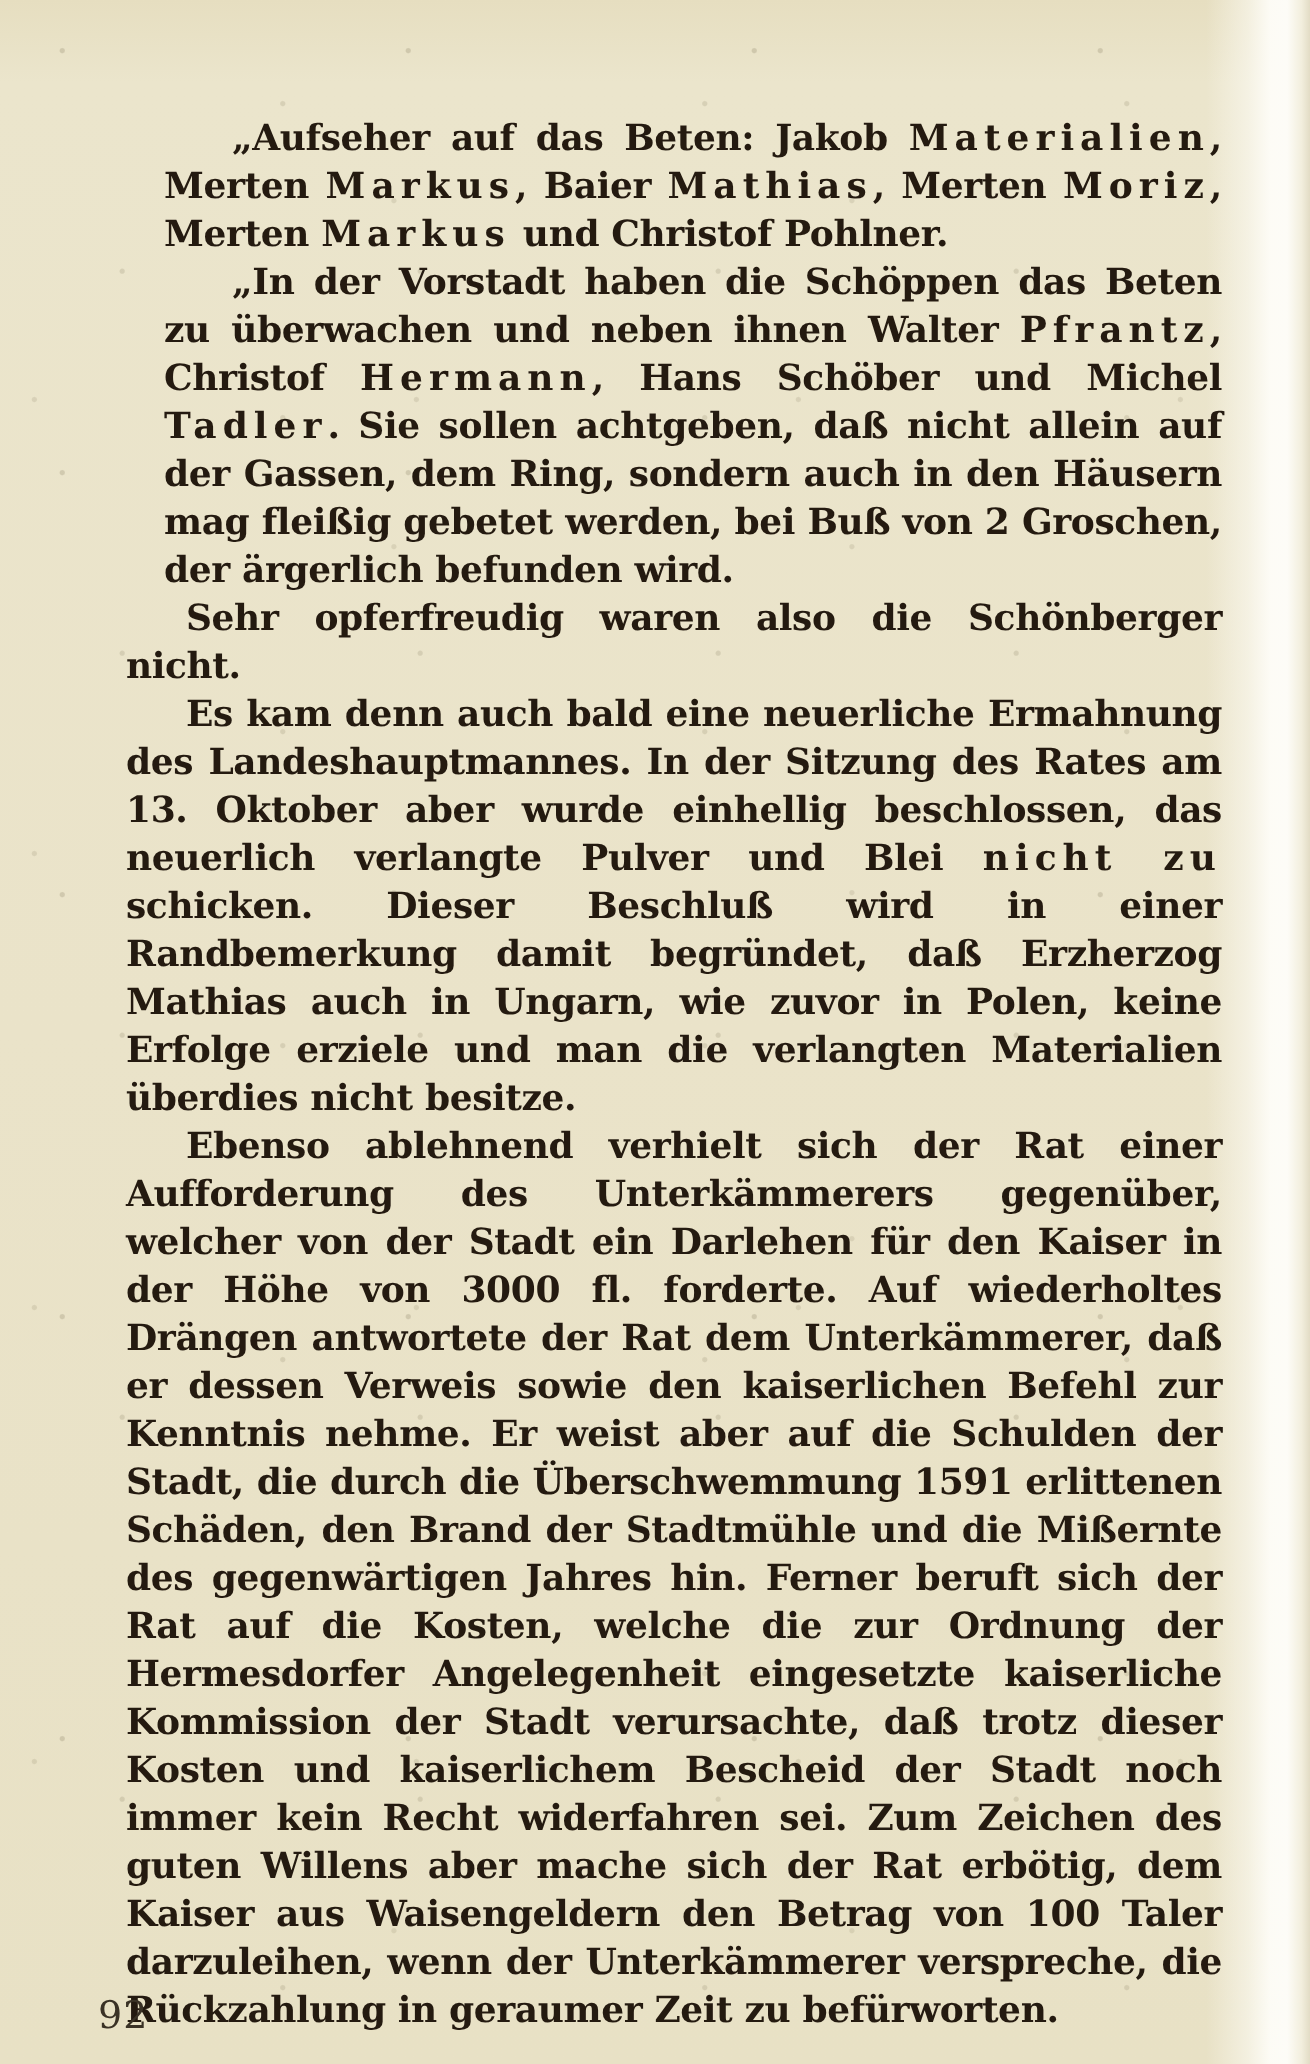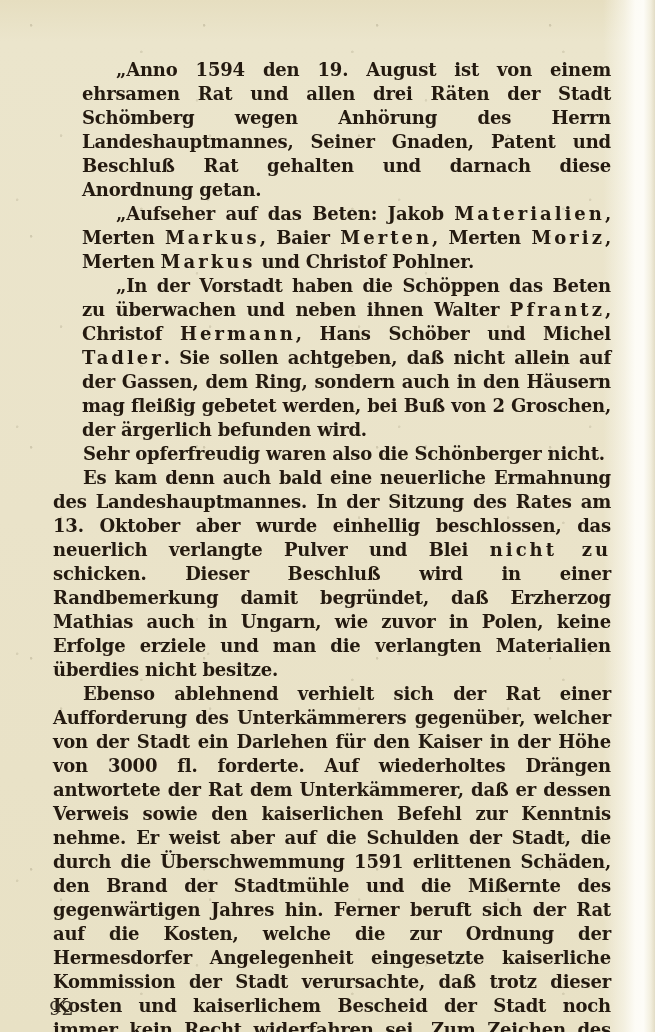--- a/index.html
+++ b/index.html
@@ -62,21 +62,21 @@
     text-align: justify;
   }
   .para {
     margin: 0;
   }
   .para.quote {
     margin-left: 35px;
     text-indent: 34px;
   }
   .para.body {
-    margin-left: 6px;
+    margin-left: 16px;
     text-indent: 30px;
   }
   .sperr {
     letter-spacing: 3px;
   }
   .page-number {
     position: absolute;
     left: 49px;
     top: 997px;
     color: #3a3226;
@@ -86,22 +86,21 @@
   }
 </style>
 </head>
 <body>
 
 <div class="page">
   <div class="paper-texture"></div>
   <div class="page-curl"></div>
 
   <div class="text-block" id="text-block">
-      <p class="para quote"><span>„Anno 1594 den 19. August ist von einem ehrsamen Rat und allen drei Räten der Stadt Schömberg wegen Anhörung des Herrn Landeshauptmannes, Seiner Gnaden, Patent und Beschluß Rat gehalten und darnach diese Anordnung getan.</span></p>
-      <p class="para quote"><span>„Aufseher auf das Beten: Jakob </span><span class="sperr">Materialien</span><span>, Merten </span><span class="sperr">Markus</span><span>, Baier </span><span class="sperr">Merten</span><span>, Merten </span><span class="sperr">Moriz</span><span>, Merten </span><span class="sperr">Markus</span><span> und Christof Pohlner.</span></p>
+      <p class="para quote"><span>„Aufseher auf das Beten: Jakob </span><span class="sperr">Materialien</span><span>, Merten </span><span class="sperr">Markus</span><span>, Baier </span><span class="sperr">Mathias</span><span>, Merten </span><span class="sperr">Moriz</span><span>, Merten </span><span class="sperr">Markus</span><span> und Christof Pohlner.</span></p>
       <p class="para quote"><span>„In der Vorstadt haben die Schöppen das Beten zu überwachen und neben ihnen Walter </span><span class="sperr">Pfrantz</span><span>, Christof </span><span class="sperr">Hermann</span><span>, Hans Schöber und Michel </span><span class="sperr">Tadler</span><span>. Sie sollen achtgeben, daß nicht allein auf der Gassen, dem Ring, sondern auch in den Häusern mag fleißig gebetet werden, bei Buß von 2 Groschen, der ärgerlich befunden wird.</span></p>
       <p class="para body"><span>Sehr opferfreudig waren also die Schönberger nicht.</span></p>
       <p class="para body"><span>Es kam denn auch bald eine neuerliche Ermahnung des Landeshauptmannes. In der Sitzung des Rates am 13. Oktober aber wurde einhellig beschlossen, das neuerlich verlangte Pulver und Blei </span><span class="sperr">nicht zu</span><span> schicken. Dieser Beschluß wird in einer Randbemerkung damit begründet, daß Erzherzog Mathias auch in Ungarn, wie zuvor in Polen, keine Erfolge erziele und man die verlangten Materialien überdies nicht besitze.</span></p>
       <p class="para body"><span>Ebenso ablehnend verhielt sich der Rat einer Aufforderung des Unterkämmerers gegenüber, welcher von der Stadt ein Darlehen für den Kaiser in der Höhe von 3000 fl. forderte. Auf wiederholtes Drängen antwortete der Rat dem Unterkämmerer, daß er dessen Verweis sowie den kaiserlichen Befehl zur Kenntnis nehme. Er weist aber auf die Schulden der Stadt, die durch die Überschwemmung 1591 erlittenen Schäden, den Brand der Stadtmühle und die Mißernte des gegenwärtigen Jahres hin. Ferner beruft sich der Rat auf die Kosten, welche die zur Ordnung der Hermesdorfer Angelegenheit eingesetzte kaiserliche Kommission der Stadt verursachte, daß trotz dieser Kosten und kaiserlichem Bescheid der Stadt noch immer kein Recht widerfahren sei. Zum Zeichen des guten Willens aber mache sich der Rat erbötig, dem Kaiser aus Waisengeldern den Betrag von 100 Taler darzuleihen, wenn der Unterkämmerer verspreche, die Rückzahlung in geraumer Zeit zu befürworten.</span></p>
     </div>
 
   <div class="page-number">92</div>
 </div>
 
 </body></html>

